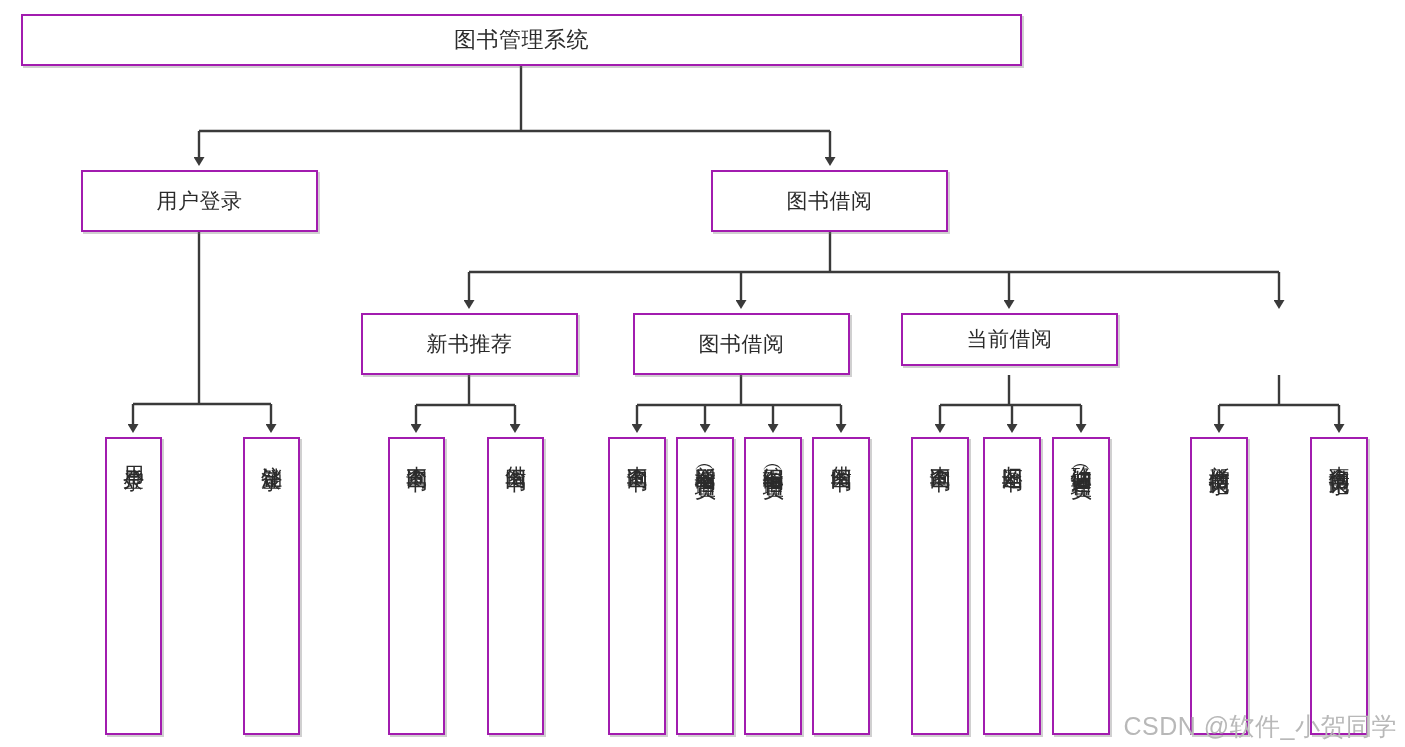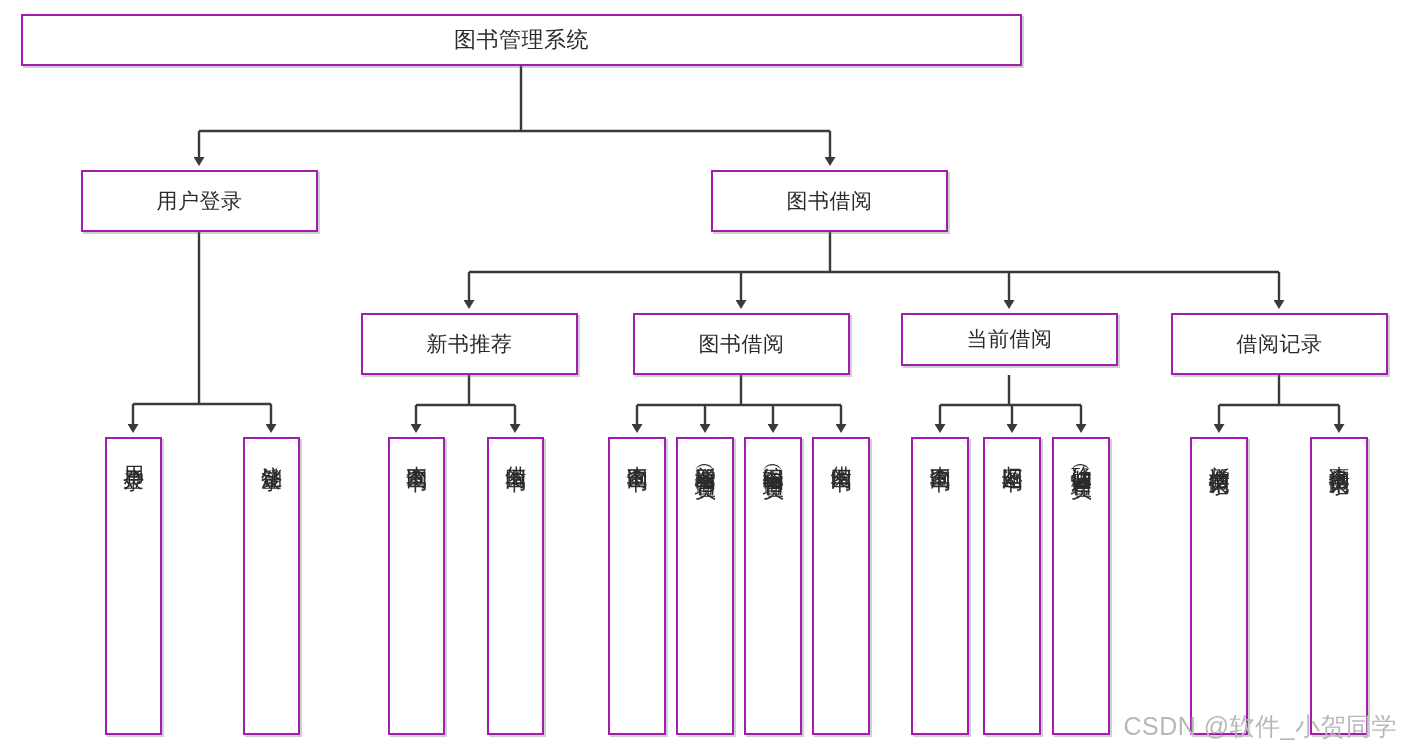--- a/index.html
+++ b/index.html
@@ -139,23 +139,20 @@
 
   <div class="node horiz" style="left: 361px; top: 313px; width: 217px; height: 62px;">
     <span class="label">新书推荐</span>
   </div>
   <div class="node horiz" style="left: 633px; top: 313px; width: 217px; height: 62px;">
     <span class="label">图书借阅</span>
   </div>
   <div class="node horiz" style="left: 901px; top: 313px; width: 217px; height: 53px;">
     <span class="label">当前借阅</span>
   </div>
-  <div class="node horiz" style="left: 1171px; top: 313px; width: 217px; height: 62px;">
-    <span class="label">借阅记录</span>
-  </div>
 
   <div class="node vert" style="left: 105px; top: 437px; width: 57px; height: 298px;">
     <span class="label">用户登录</span>
   </div>
   <div class="node vert" style="left: 243px; top: 437px; width: 57px; height: 298px;">
     <span class="label">注销登录</span>
   </div>
   <div class="node vert" style="left: 388px; top: 437px; width: 57px; height: 298px;">
     <span class="label">查询图书</span>
   </div>

